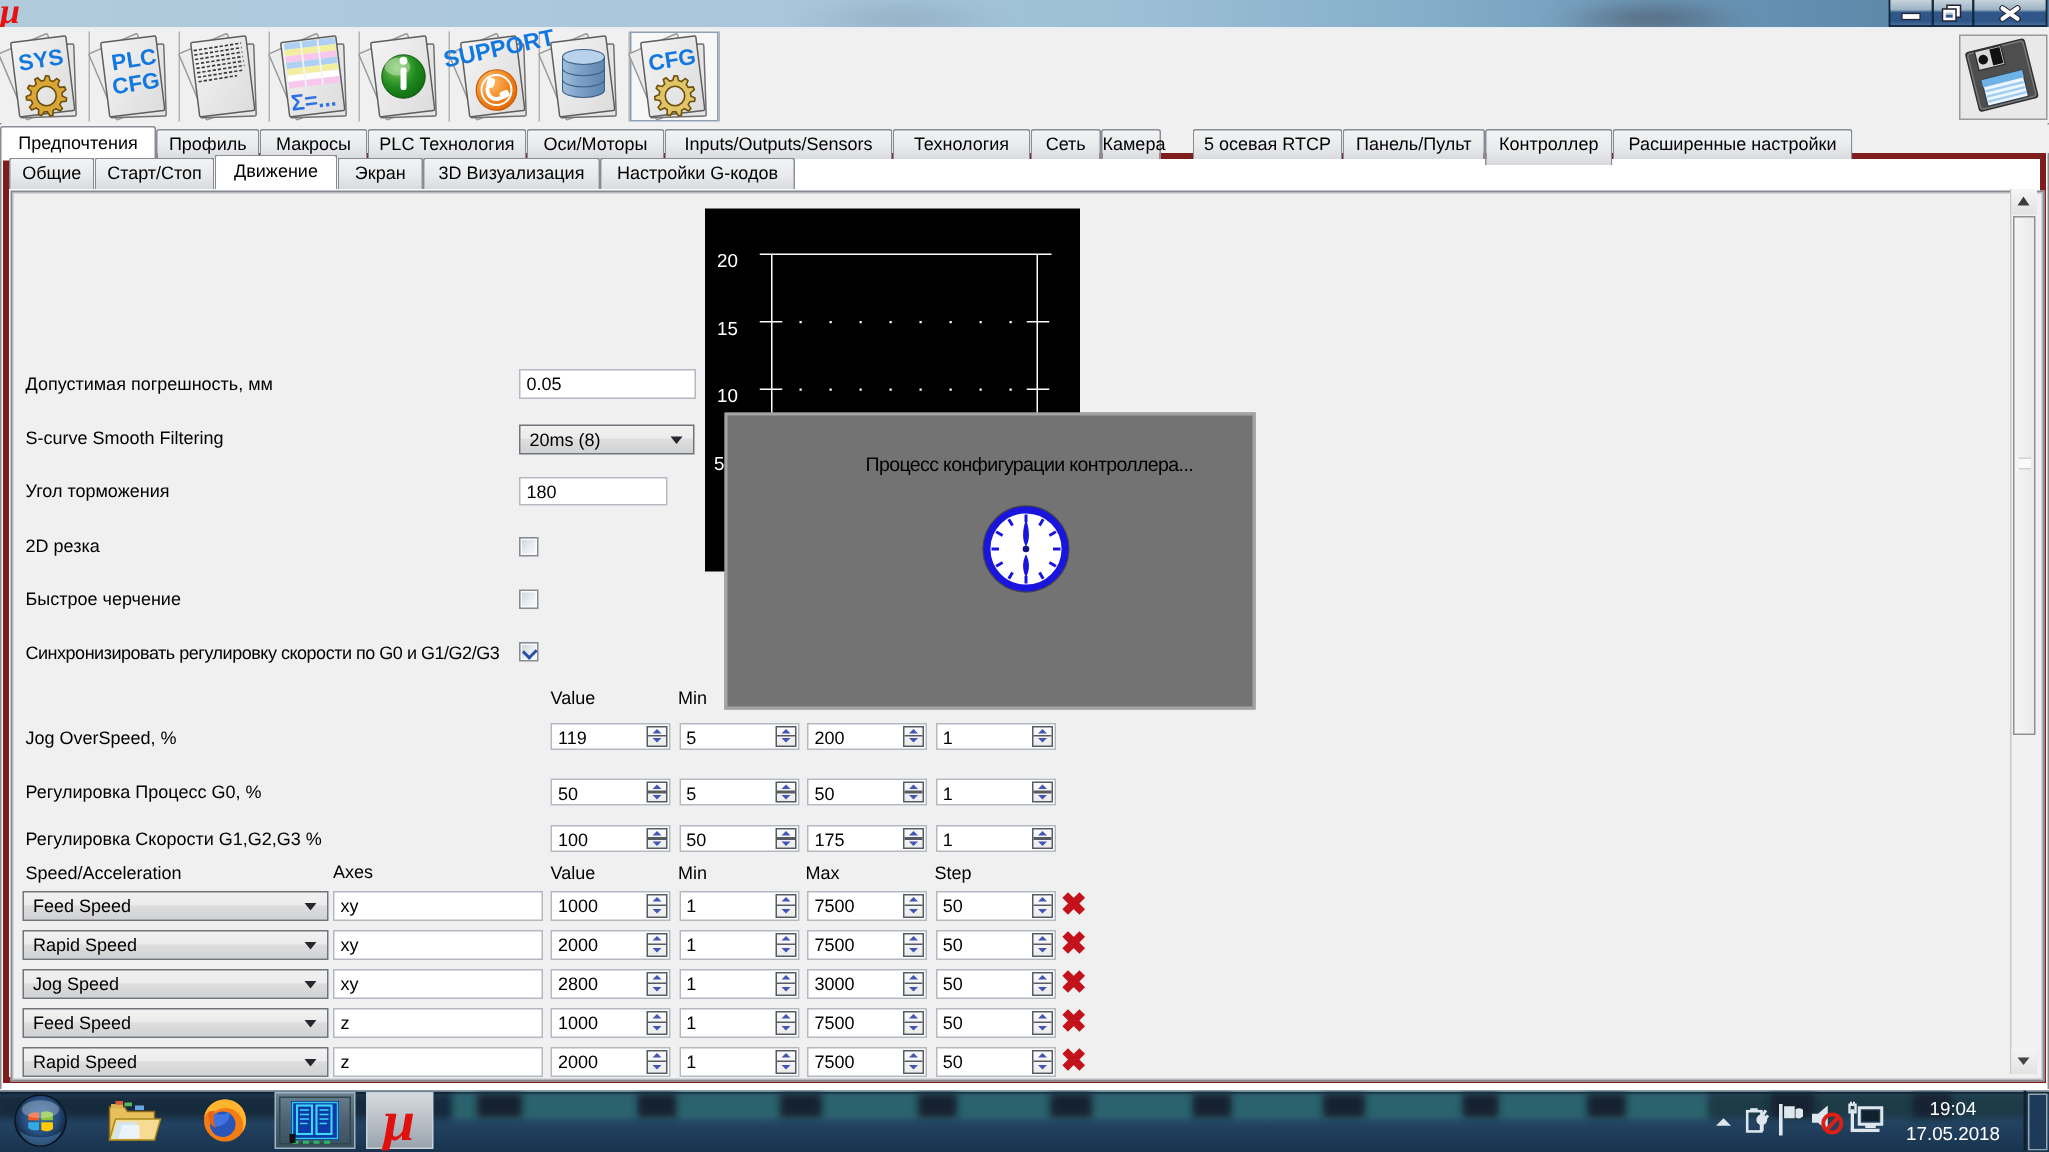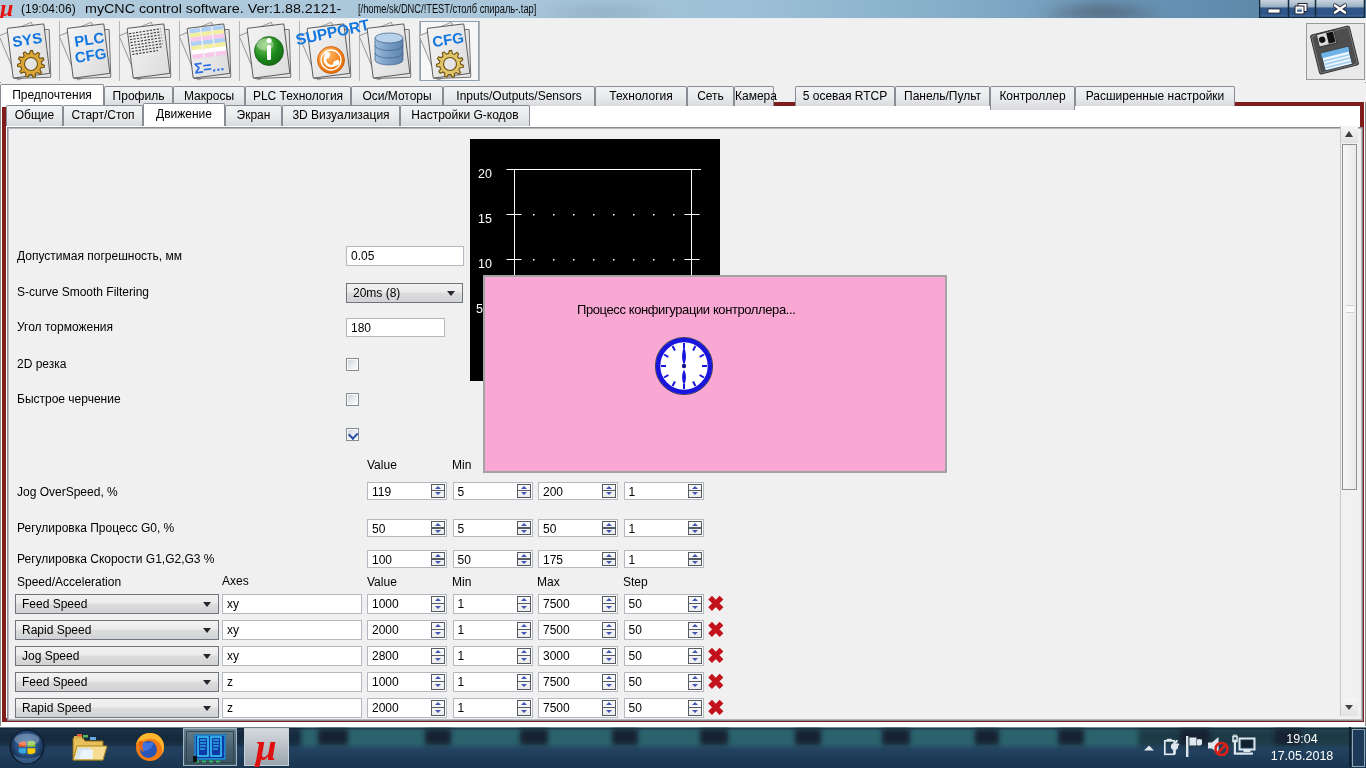--- a/index.html
+++ b/index.html
@@ -39,21 +39,20 @@
 .cb-on::after{content:"";position:absolute;left:2.2px;top:1.6px;width:6.4px;height:4.6px;border-left:2.6px solid #2c4fa8;border-bottom:2.6px solid #2c4fa8;transform:rotate(-45deg)}
 
 
 #taskbar{left:0;top:727px;width:1366px;height:41px;background:linear-gradient(#2e5070 0%,#2b4c6c 35%,#1f3d5a 70%,#17334e 100%)}
 </style></head>
 <body>
 <div class="abs" id="titlebar">
   <div class="blob" style="left:1030px;width:140px;background:radial-gradient(ellipse at 50% 130%,rgba(55,45,50,.85),rgba(55,45,50,0) 72%)"></div>
   <div class="blob" style="left:520px;width:160px;background:radial-gradient(ellipse at 50% 130%,rgba(90,110,130,.45),rgba(90,110,130,0) 70%)"></div>
   <div id="mu-logo">μ</div>
-  <div id="title-text"><span>(19:04:06)</span><span id="t2" style="display:inline-block;transform-origin:0 60%;margin-left:9.3px;transform:scaleX(1.19)">myCNC control software. Ver:1.88.2121-</span><span id="t3" style="display:inline-block;transform-origin:0 60%;margin-left:57.6px;transform:scaleX(0.775)">[/home/sk/DNC/!TEST/столб спираль-.tap]</span></div>
   <svg width="106" height="18" style="position:absolute;left:1259px;top:0">
     <defs>
         <linearGradient id="wbg" x1="0" y1="0" x2="0" y2="1">
       <stop offset="0" stop-color="#cdd9e2"></stop>
           <stop offset="0.40" stop-color="#9db3c4"></stop>
       <stop offset="0.50" stop-color="#32588a"></stop>
           <stop offset="0.80" stop-color="#2d5488"></stop>
           <stop offset="1" stop-color="#49719e"></stop>
     </linearGradient>
       </defs>
@@ -276,20 +275,21 @@
             <rect x="203" y="120" width="1.5" height="1.5"></rect>
       </g>
     </svg>
   </div>
 
   <div class="lbl" style="left:9px;top:121px">Допустимая погрешность, мм</div>
   <div class="lbl" style="left:9px;top:157px">S-curve Smooth Filtering</div>
   <div class="lbl" style="left:9px;top:192px">Угол торможения</div>
   <div class="lbl" style="left:9px;top:229px">2D резка</div>
   <div class="lbl" style="left:9px;top:264px">Быстрое черчение</div>
+  <div class="lbl" style="left:9px;top:300px;letter-spacing:-0.32px">Синхронизировать регулировку скорости по G0 и G1/G2/G3</div>
 
   <div class="field" style="left:338px;top:118px;width:118px;height:20px">0.05</div>
   <div class="combo" style="left:338px;top:155px;width:117px;height:20px">20ms (8)<span class="arr"></span></div>
   <div class="field" style="left:338px;top:190px;width:99px;height:19px">180</div>
   <div class="cb" style="left:338px;top:230px"></div>
   <div class="cb" style="left:338px;top:265px"></div>
   <div class="cb cb-on" style="left:338px;top:300px"></div>
 
   <div class="lbl" style="left:359px;top:330px">Value</div>
   <div class="lbl" style="left:444px;top:330px">Min</div>
@@ -475,21 +475,21 @@
       </div>
   <div class="field" style="left:615.5px;top:569.5px;width:80px;height:20px">50</div>
       <div class="spinner" style="left:679.5px;top:571.5px;width:14px;height:16px">
         <i class="up"></i>
         <i class="dn"></i>
       </div>
   <div class="redx" style="left:699px;top:570.5px">✖</div>
 </div>
 </div>
 
-<div class="abs" id="dialog" style="left:483px;top:275px;width:464px;height:198px;background:#f9a8d4;border:2px solid #a3a3a3;box-sizing:border-box;z-index:5">
+<div class="abs" id="dialog" style="left:483px;top:275px;width:354px;height:198px;background:#737373;border:2px solid #a3a3a3;box-sizing:border-box;z-index:5">
   <div class="lbl" style="left:92px;top:25px;font-size:13px;letter-spacing:-0.4px">Процесс конфигурации контроллера...</div>
   <svg width="66" height="66" style="position:absolute;left:166px;top:56px">
     <circle cx="33" cy="33" r="28.5" fill="#fff" stroke="#444" stroke-width="1.2"></circle>
     <circle cx="33" cy="33" r="26" fill="#fff" stroke="#1a15dd" stroke-width="4.6"></circle>
     <g stroke="#1a15dd" stroke-width="2">
       <line x1="33" y1="10" x2="33" y2="15"></line>
         <line x1="33" y1="51" x2="33" y2="56"></line>
       <line x1="10" y1="33" x2="15" y2="33"></line>
         <line x1="51" y1="33" x2="56" y2="33"></line>
       <line x1="21.5" y1="13.1" x2="24" y2="17.4"></line>

